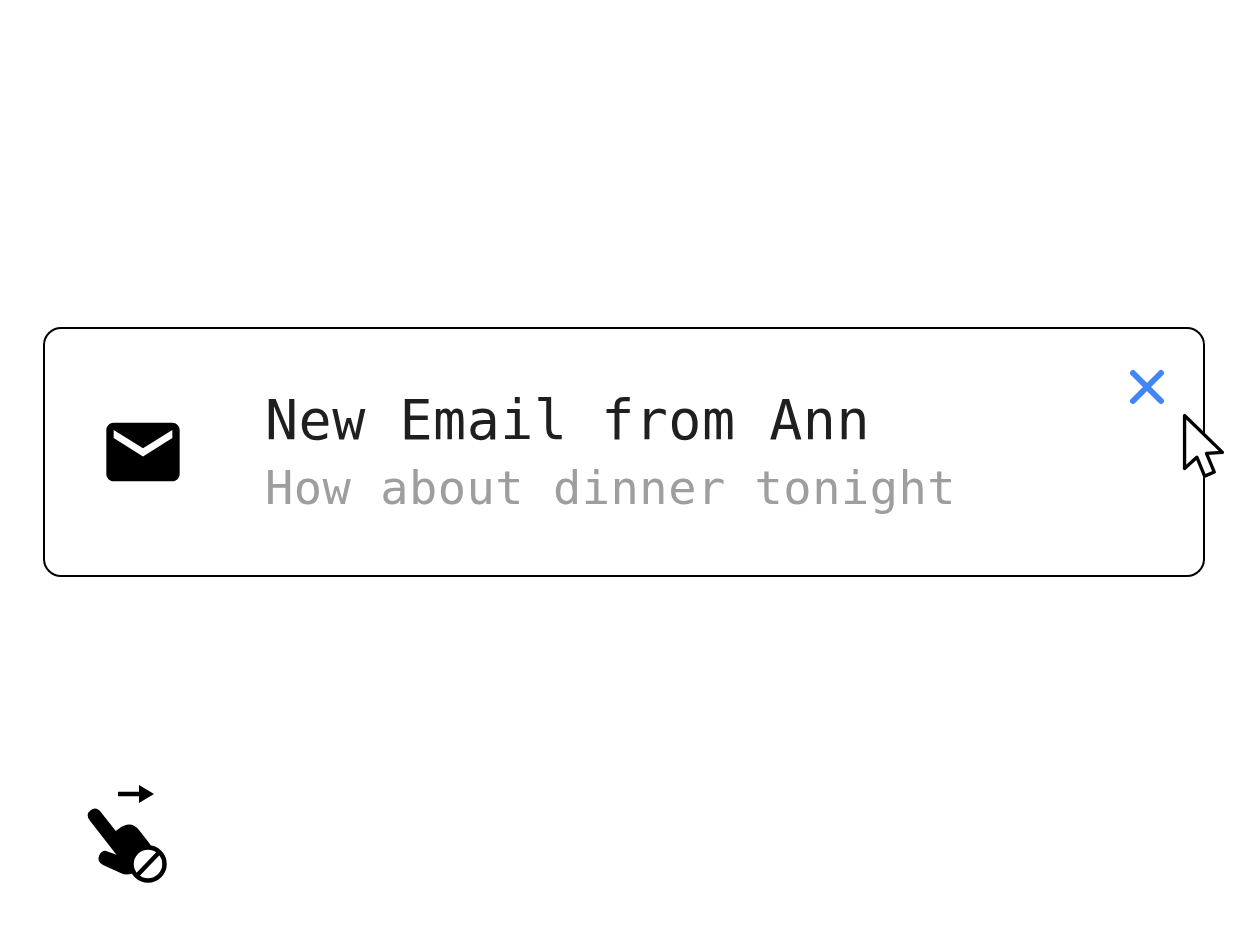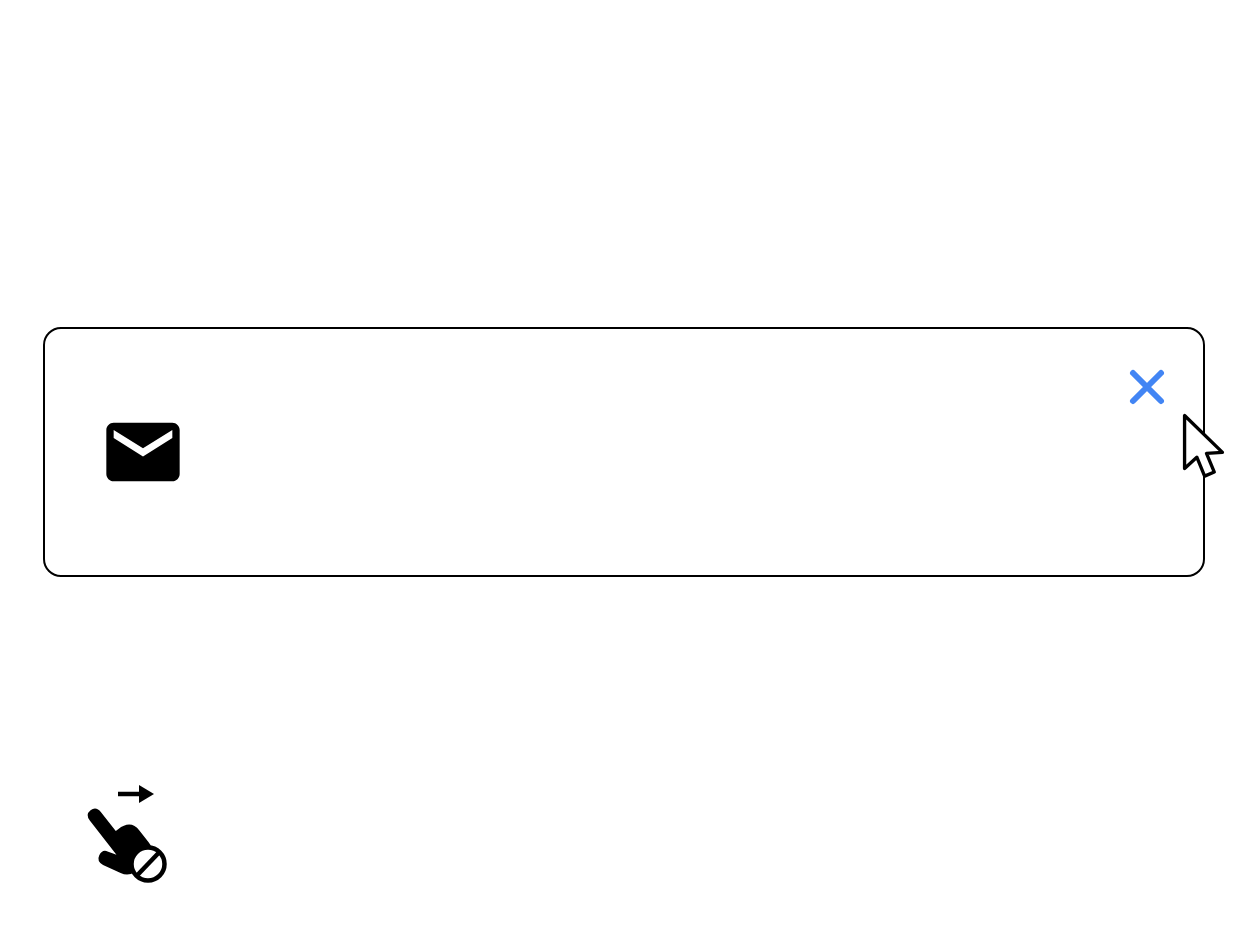--- a/index.html
+++ b/index.html
@@ -100,20 +100,22 @@
 
   <div class="notification-card">
 
     <span class="email-icon">
       <svg viewBox="0 0 24 24" aria-hidden="true">
         <path fill="currentColor" d="M20 4H4c-1.1 0-2 .9-2 2v12c0 1.1.9 2 2 2h16c1.1 0 2-.9 2-2V6c0-1.1-.9-2-2-2zm0 4.2-8 5-8-5V6l8 5 8-5v2.2z"></path>
       </svg>
     </span>
 
     <div class="notification-text">
+      <div class="notification-title">New Email from Ann</div>
+      <div class="notification-subtitle">How about dinner tonight</div>
     </div>
 
     <button class="close-button" aria-label="close">
       <svg viewBox="0 0 24 24" aria-hidden="true">
         <path d="M4 4 L20 20 M20 4 L4 20" stroke="currentColor" stroke-width="3.4" stroke-linecap="round" fill="none"></path>
       </svg>
     </button>
   </div>
 
   <span class="cursor-icon">

